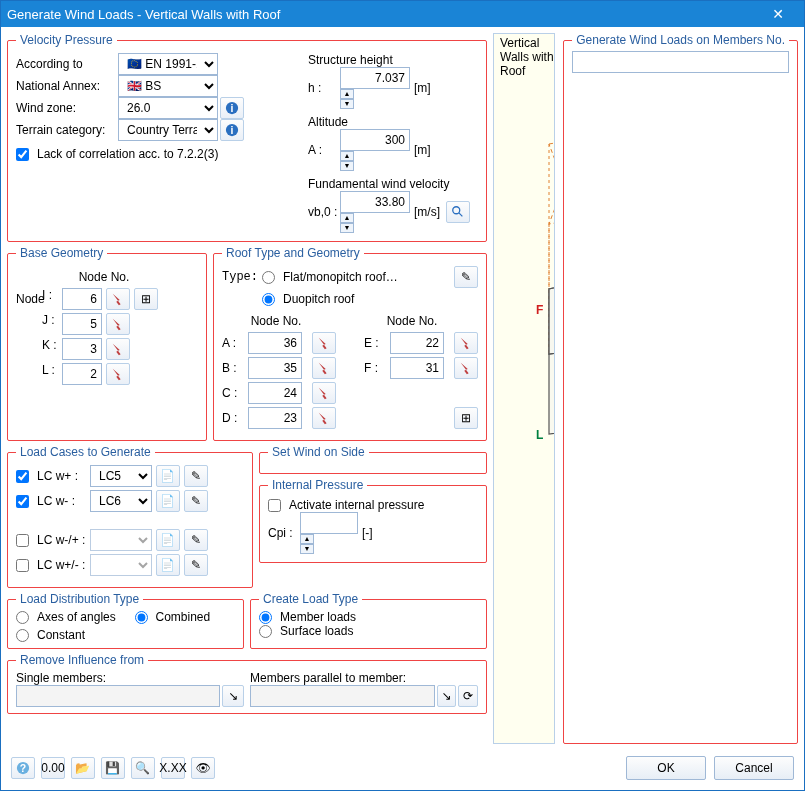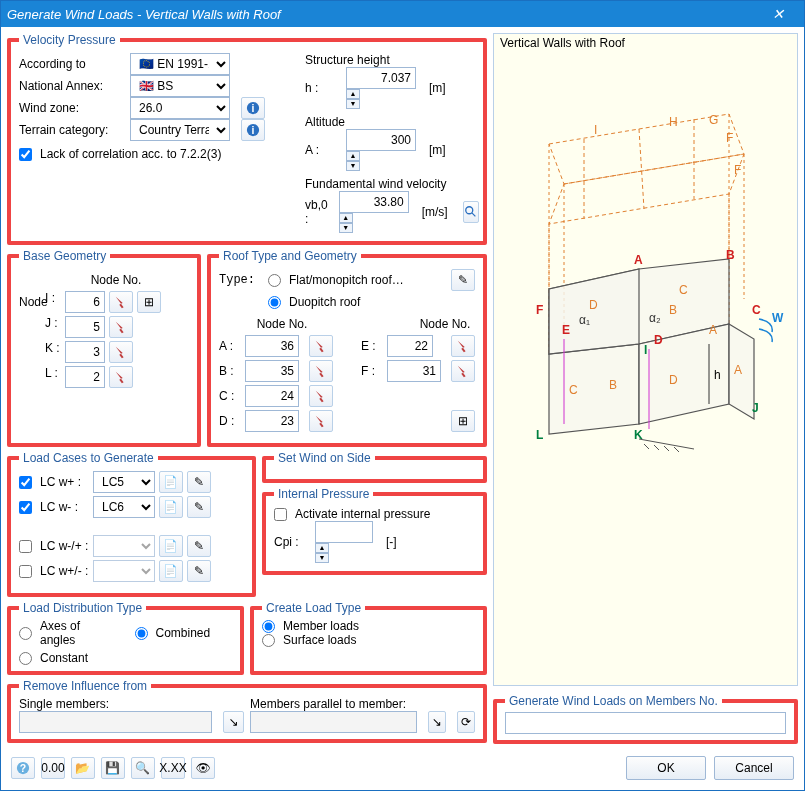--- a/index.html
+++ b/index.html
@@ -1,29 +1,29 @@
 <!DOCTYPE html>
 <html><head>
 <meta charset="utf-8">
 <style>
 * { box-sizing: border-box; font-family: "Segoe UI", Tahoma, sans-serif; font-size: 12px; }
 body { margin: 0; background: #fff; color: #000; }
 .window { width: 805px; height: 791px; border: 1px solid #1a6fc0; display: flex; flex-direction: column; }
-.titlebar { background: #1a84d6; color: #fff; height: 26px; display: flex; align-items: center; padding: 0 6px; justify-content: space-between; font-style: italic; }
+.titlebar { background: #1a84d6; color: #fff; height: 26px; display: flex; align-items: center; padding: 0 6px; justify-content: space-between; }
 .titlebar .t { font-size: 13px; }
 .close-x { width: 40px; text-align: center; cursor: pointer; font-size: 14px; }
 .content { flex: 1; display: flex; padding: 6px; gap: 6px; overflow: hidden; }
 .left { width: 480px; display: flex; flex-direction: column; gap: 4px; }
-.right { flex: 1; display: flex; flex-direction: column; gap: 8px; justify-content: space-between; }
+.right { flex: 1; display: flex; flex-direction: row; gap: 8px; justify-content: space-between; }
 .row2 { display: flex; gap: 6px; }
 .col { flex: 1; }
-fieldset { border: 4px solid #ef4444; border-radius: 2px; padding: 6px 8px 8px; margin: 0; }
+fieldset { border: 1px solid #ef4444; border-radius: 2px; padding: 6px 8px 8px; margin: 0; }
 fieldset.tight { padding: 4px 8px 6px; }
 legend { color: #2a5fa0; padding: 0 4px; }
-.row { display: flex; align-items: center; gap: 11px; min-height: 22px; }
+.row { display: flex; align-items: center; gap: 2px; min-height: 22px; }
 .lbl { width: 100px; }
 .lbl-short { width: 30px; }
 .lbl-xs { width: 22px; text-align: left; }
 select, input.text-in { height: 22px; border: 1px solid #9fb8d6; background: #fff; padding: 1px 4px; }
 select { width: 100px; }
 select.sm { width: 62px; }
 input.text-in { width: 58px; text-align: right; }
 input.text-in.wide { width: 70px; }
 .spinner { position: relative; display: inline-flex; flex-direction: column; }
 .spinner .sp-btns { display: flex; flex-direction: column; width: 14px; }
@@ -239,21 +239,21 @@
               <div class="node-grid2" style="margin-bottom:3px;">
      <span class="lbl-xs">A :</span>
      <input class="text-in" style="width: 54px;" value="36">
      <span class="icon-btn">
                   <svg viewBox="0 0 16 16">
                     <path d="M2 2 L8 10 L6 11 L9 15 L11 14 L8 10 L10 9 Z" fill="#c04040"></path>
                   </svg>
                 </span>
      <span></span>
      <span class="lbl-xs">E :</span>
-          <input class="text-in" style="width: 46px;" value="22">
+          <input class="text-in" style="width: 54px;" value="22">
           <span class="icon-btn">
                   <svg viewBox="0 0 16 16">
                     <path d="M2 2 L8 10 L6 11 L9 15 L11 14 L8 10 L10 9 Z" fill="#c04040"></path>
                   </svg>
                 </span>
    </div>
               <div class="node-grid2" style="margin-bottom:3px;">
      <span class="lbl-xs">B :</span>
      <input class="text-in" style="width: 54px;" value="35">
      <span class="icon-btn">

